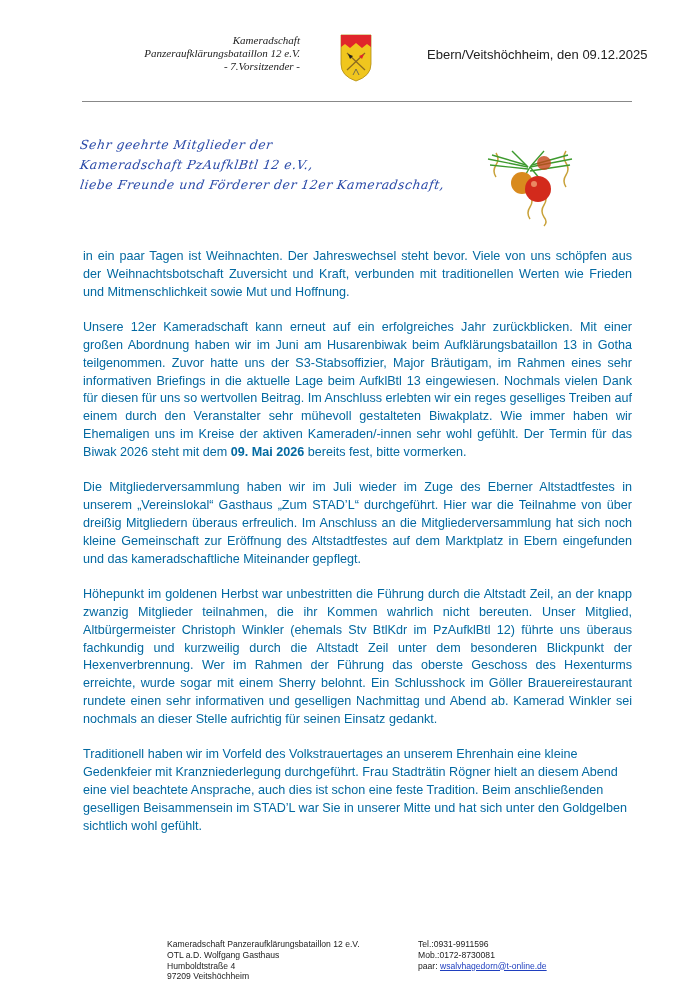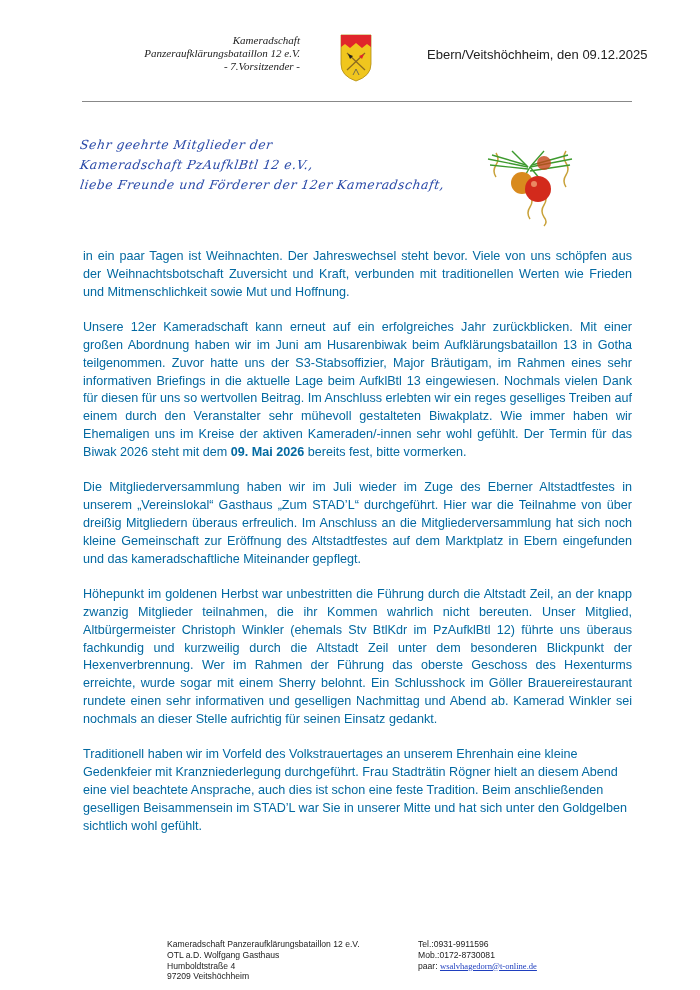--- a/index.html
+++ b/index.html
@@ -13,21 +13,21 @@
   .hand { position:absolute; left:80px; top:135px; width:400px; height:90px; }
   .hand div { font-family:"DejaVu Serif", serif; font-style:italic; color:#2a4aa8; font-size:12.5px;
               line-height:20px; transform:skewX(-8deg); letter-spacing:0.5px; }
   .deco { position:absolute; left:482px; top:145px; width:92px; height:82px; }
   .body { position:absolute; left:83px; top:248px; width:549px; font-size:12.6px; line-height:17.8px;
           text-align:justify; color:#0369a1; }
   .body p { margin:0 0 17.8px 0; }
   .body p.last { text-align:left; }
   .ft { position:absolute; top:902px; font-size:8.6px; line-height:10.8px; color:#222;margin-top:37px; }
   .ft.l { left:167px; } .ft.r { left:418px; }
-  .ft a { color:#1f3fbf; text-decoration:underline;font-family:Liberation Serif, serif; }
+  .ft a { color:#1f3fbf; text-decoration:underline; }
 </style>
 </head>
 <body>
 
 <div class="hdr-left">
   <div>Kameradschaft</div>
   <div>Panzeraufklärungsbataillon 12 e.V.</div>
   <div>- 7.Vorsitzender -</div>
 </div>
 

